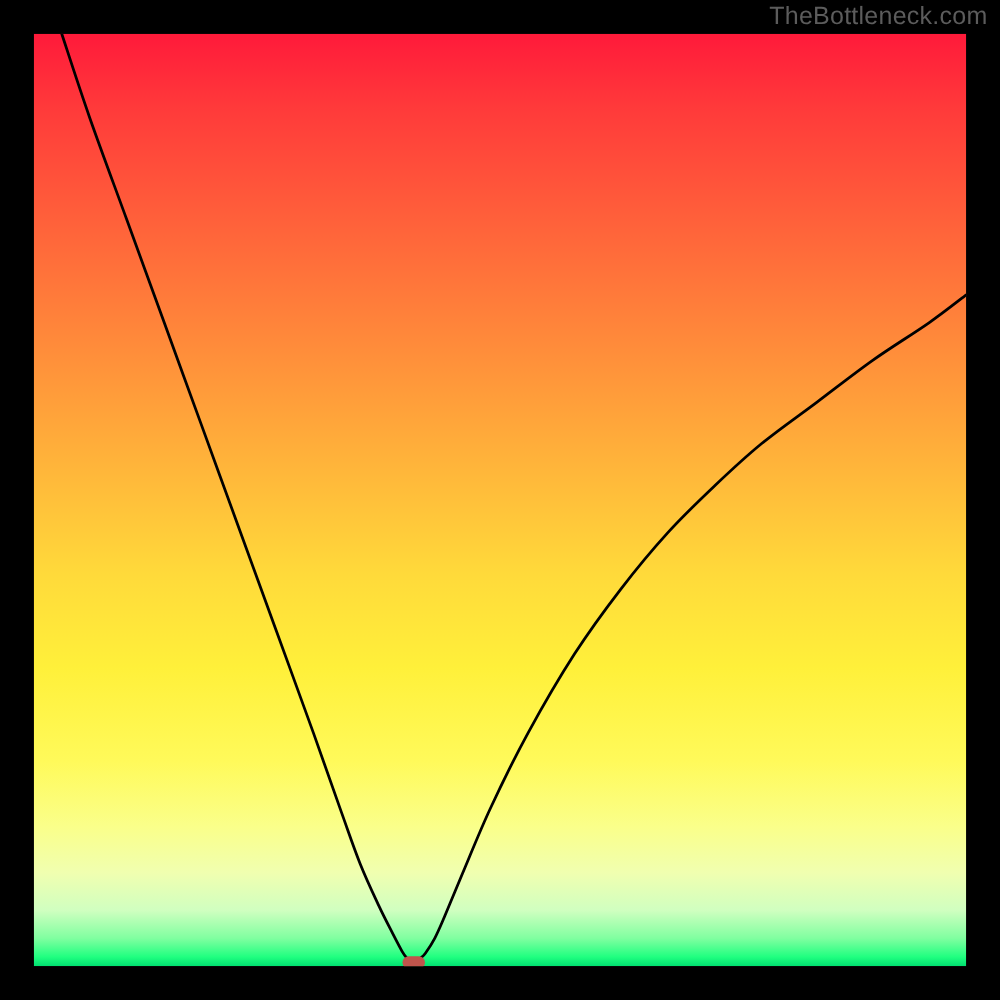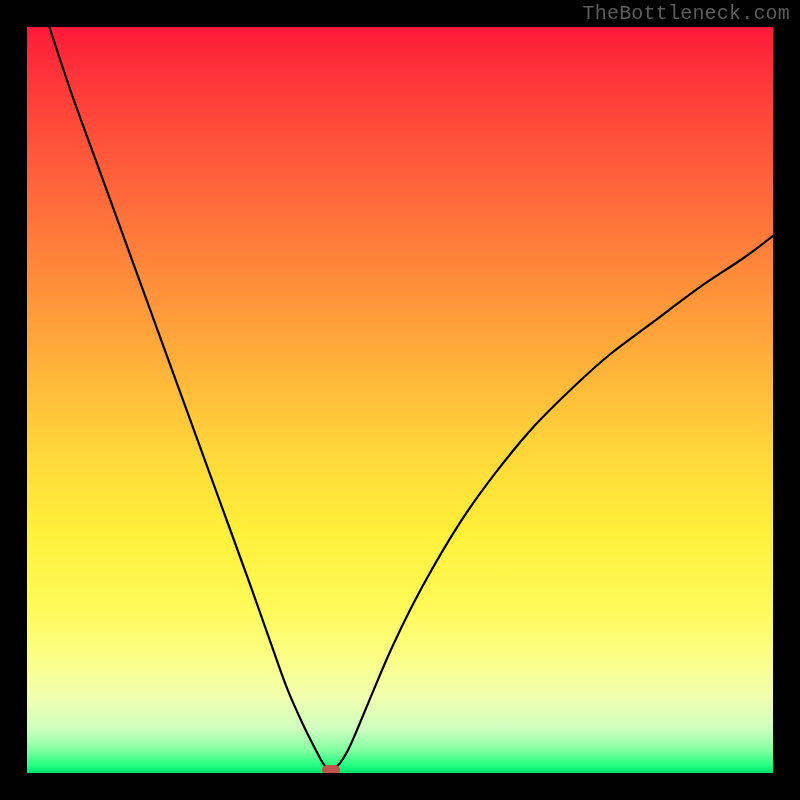--- a/index.html
+++ b/index.html
@@ -57,21 +57,21 @@
     height: 10px;
     background: #c0544c;
     border-radius: 5px;
     transform: translate(-50%, -50%);
   }
 
   .watermark {
     position: absolute;
     top: 2px;
     right: 10px;
-    font-family: Liberation Mono, monospace;
+    font-family: Liberation Sans, sans-serif;
     font-size: 20px;
     font-weight: 500;
     color: #5c5c5c;
     letter-spacing: 0.2px;
   }
 </style>
 </head>
 <body>
 
 <div class="frame">

